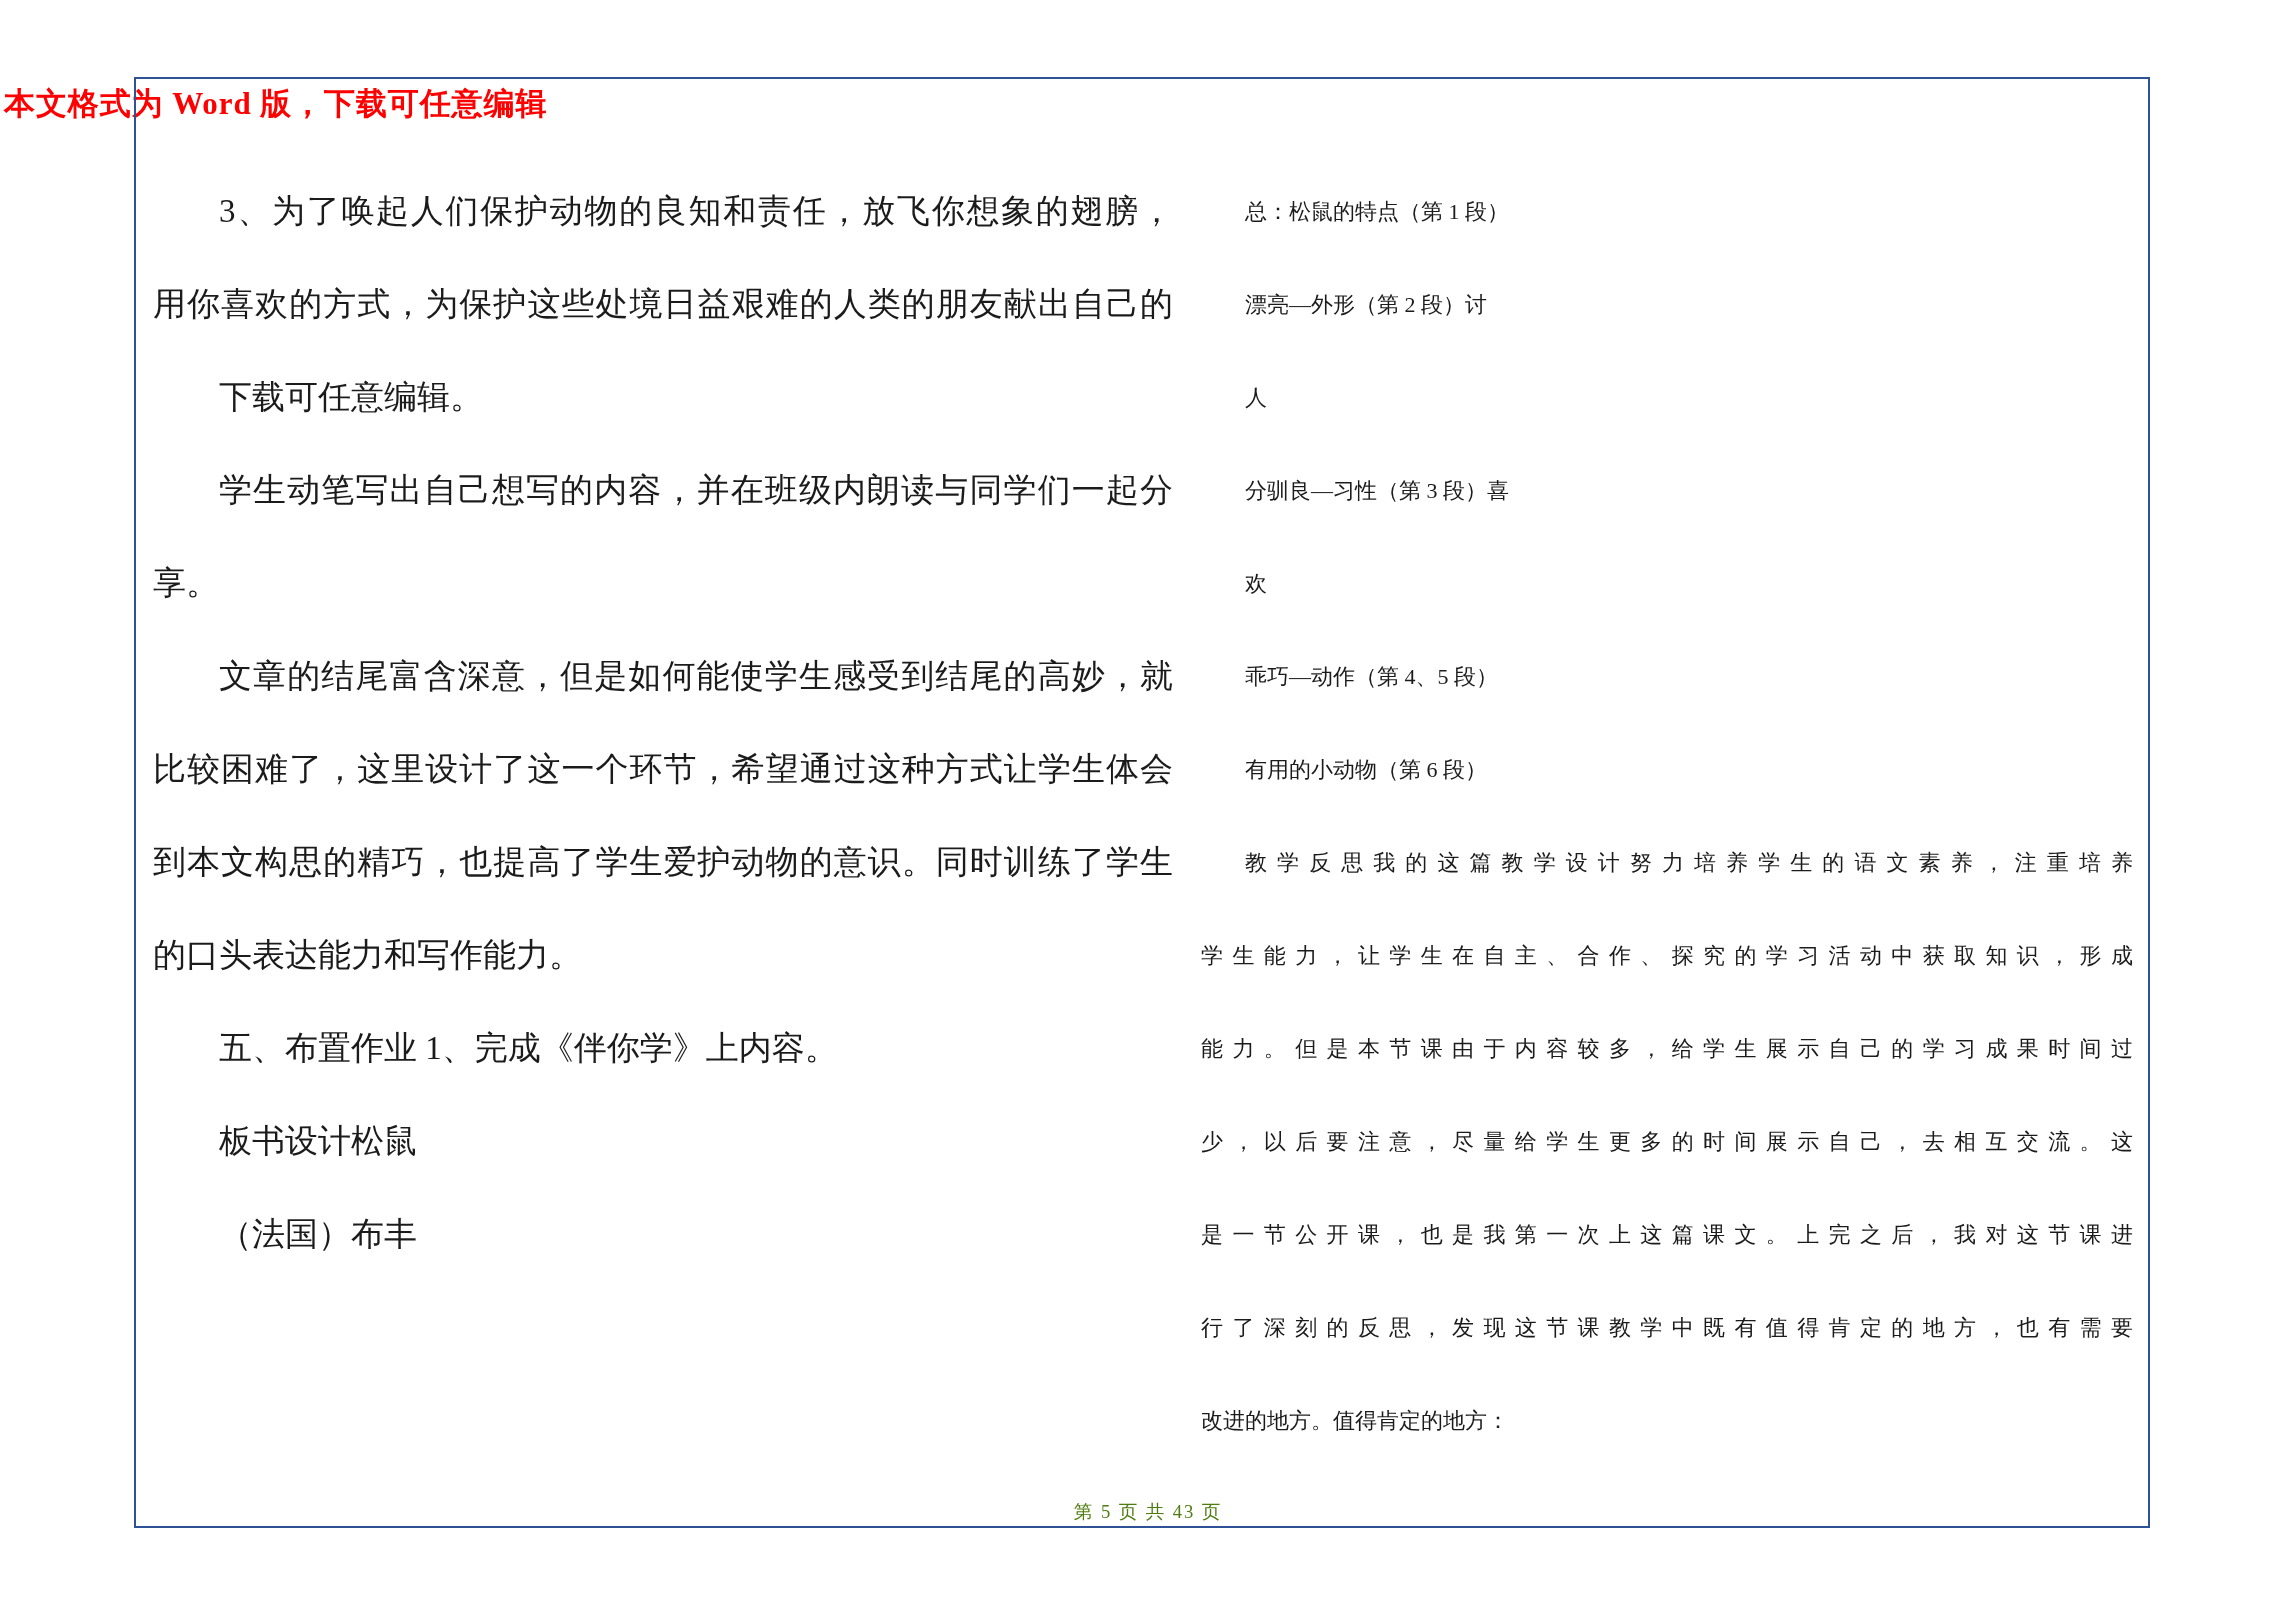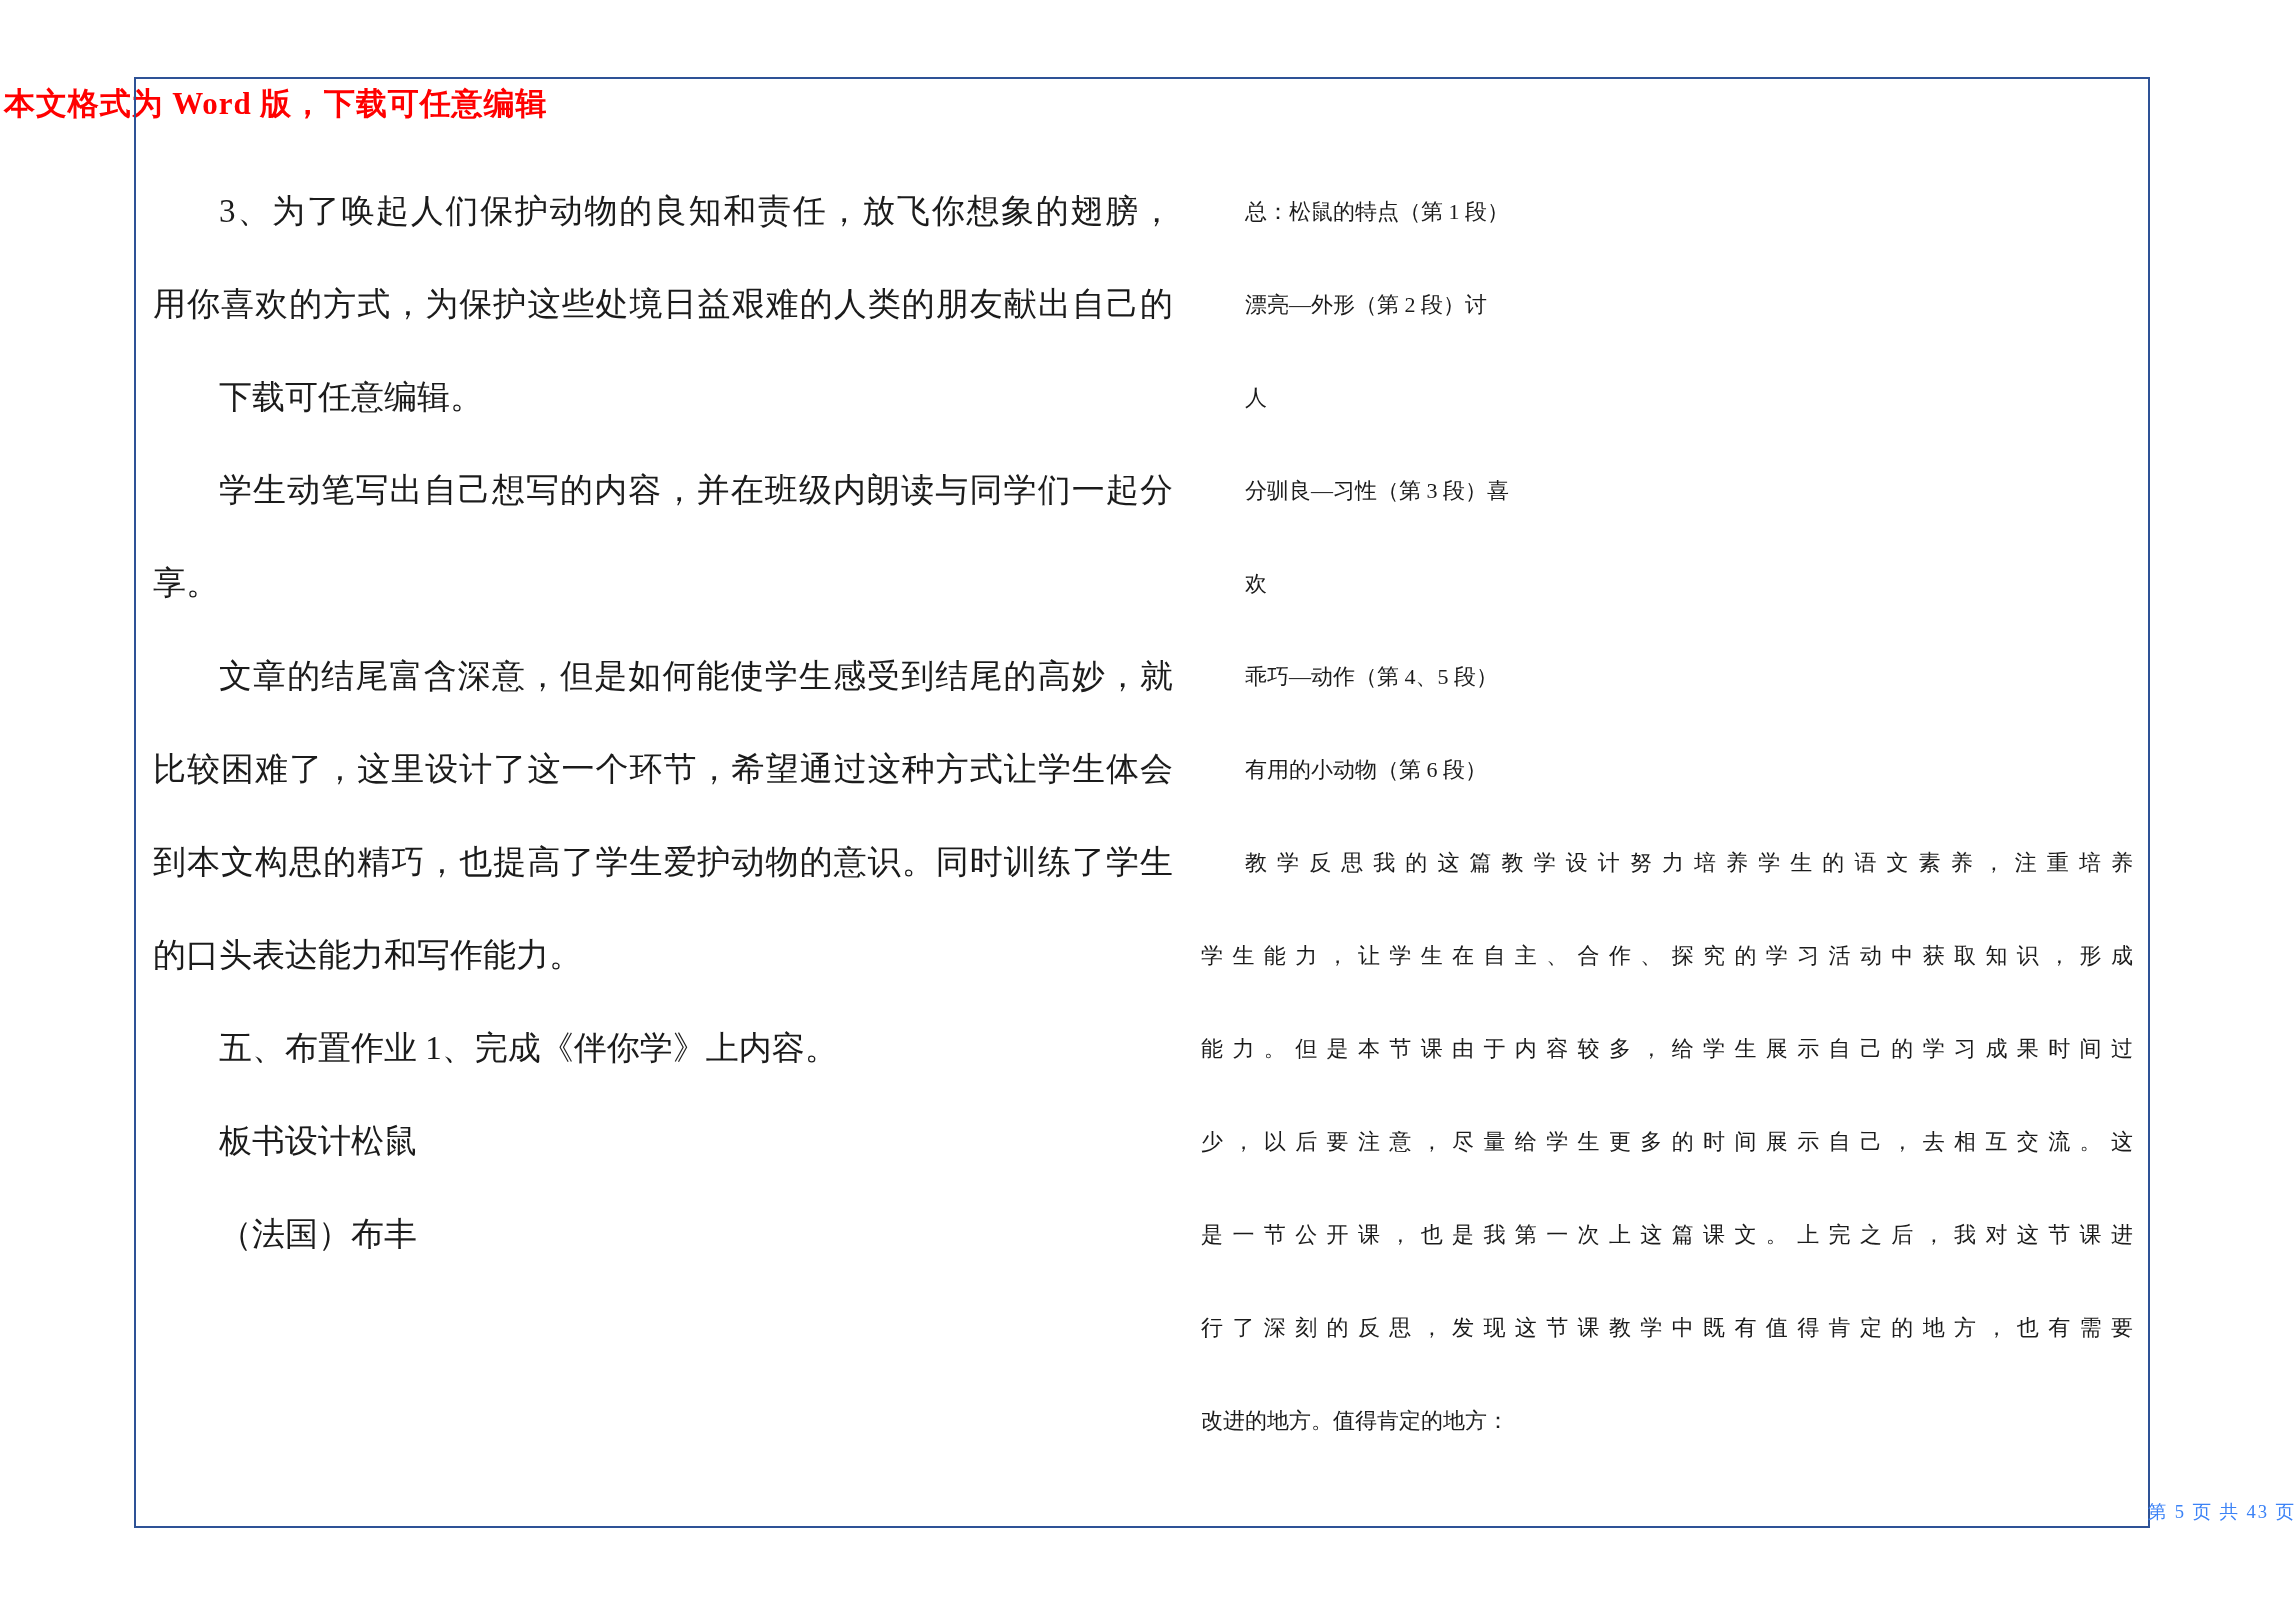--- a/index.html
+++ b/index.html
@@ -62,23 +62,23 @@
   .line.indent {
     text-indent: 2em;
   }
   .footer {
     position: absolute;
     top: 1493px;
     left: 0;
     width: 100%;
     height: 37px;
     line-height: 37px;
-    text-align: right;
+    text-align: center;
     font-size: 18.6px;
-    color: #3b82f6;
+    color: #4d7c0f;
     letter-spacing: 1.9px;
   }
 </style>
 </head>
 <body style="--notice-red: #FF0000; --frame-blue: #2E5296;">
 
 <div class="header-notice">本文格式为 Word 版，下载可任意编辑</div>
 
 <div class="border-frame"></div>
 

